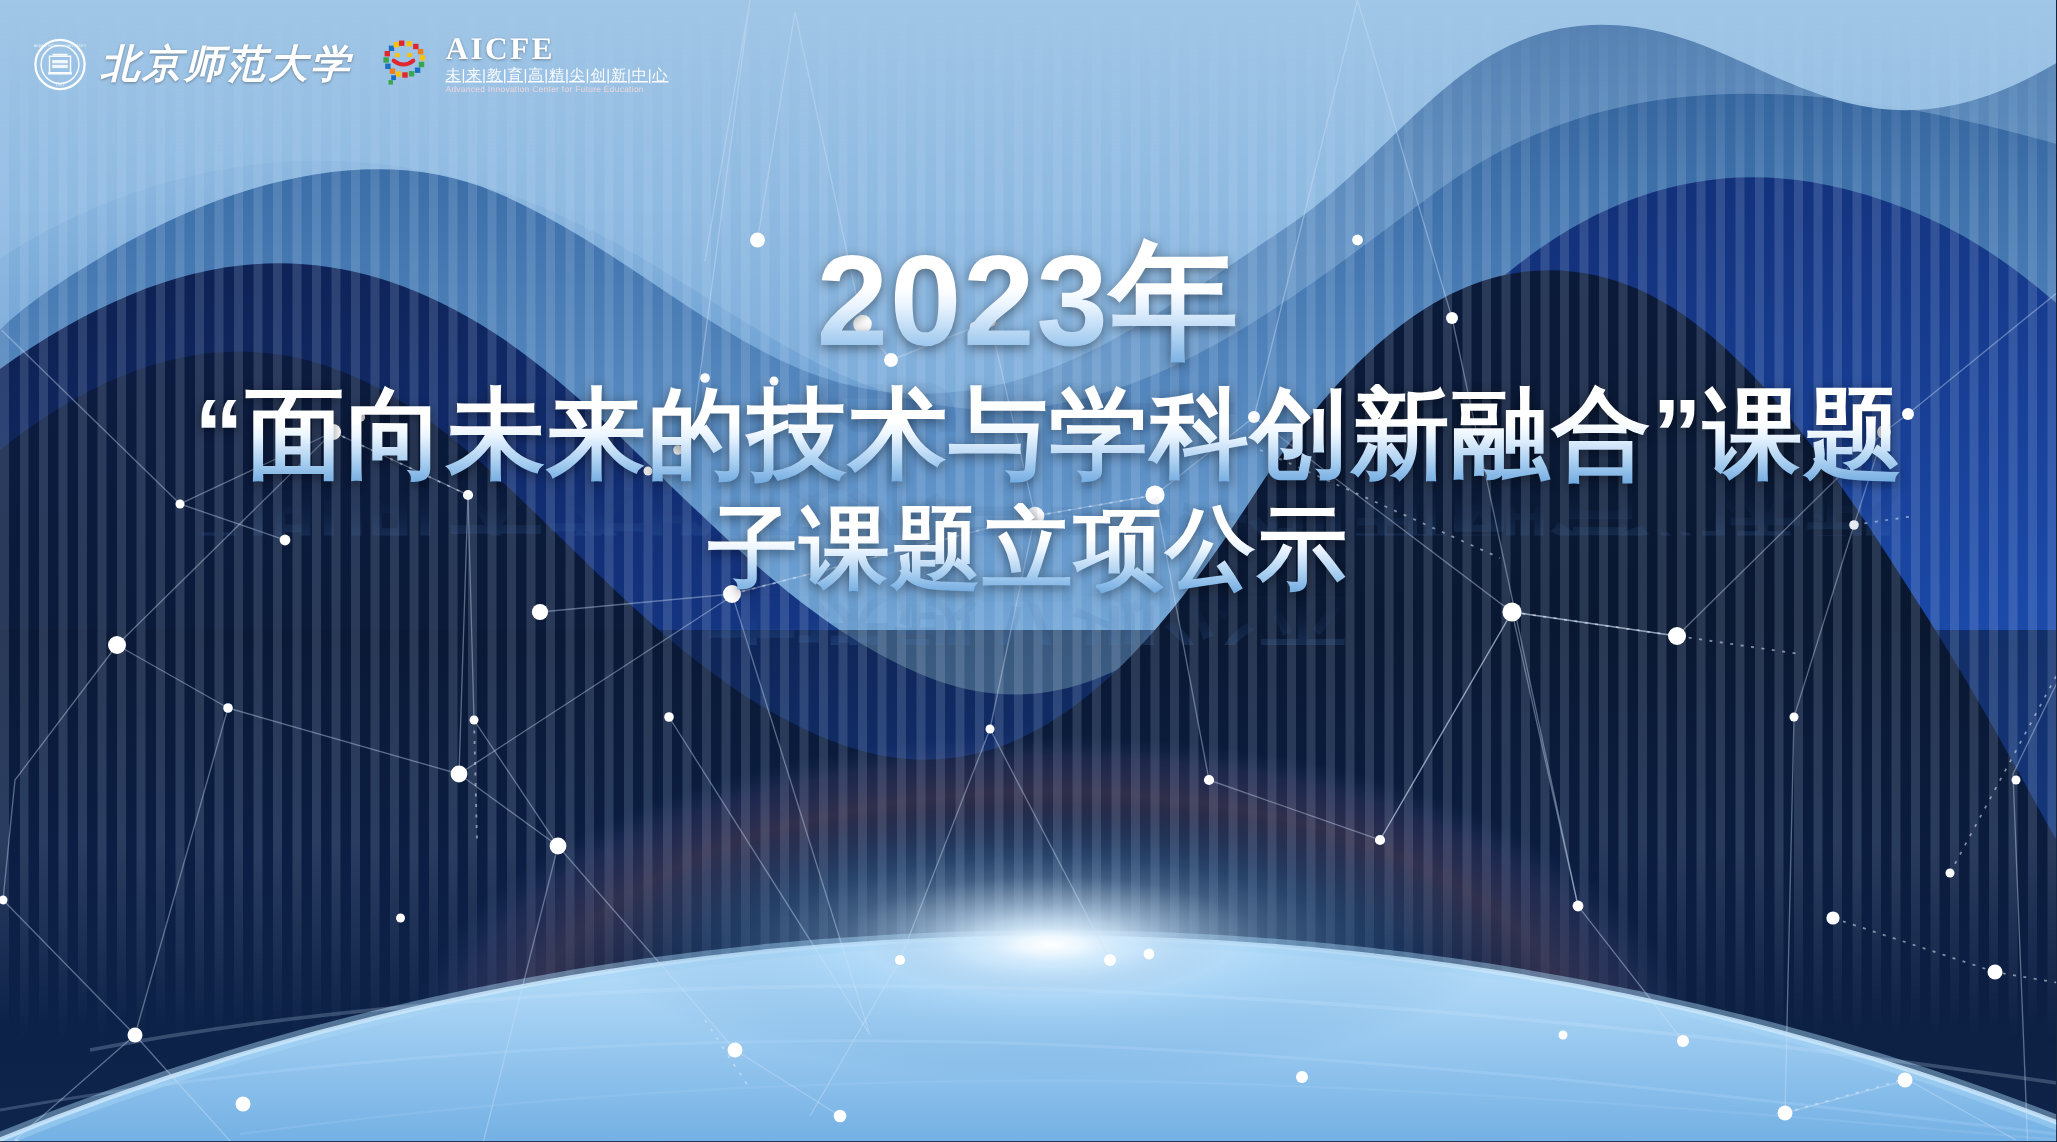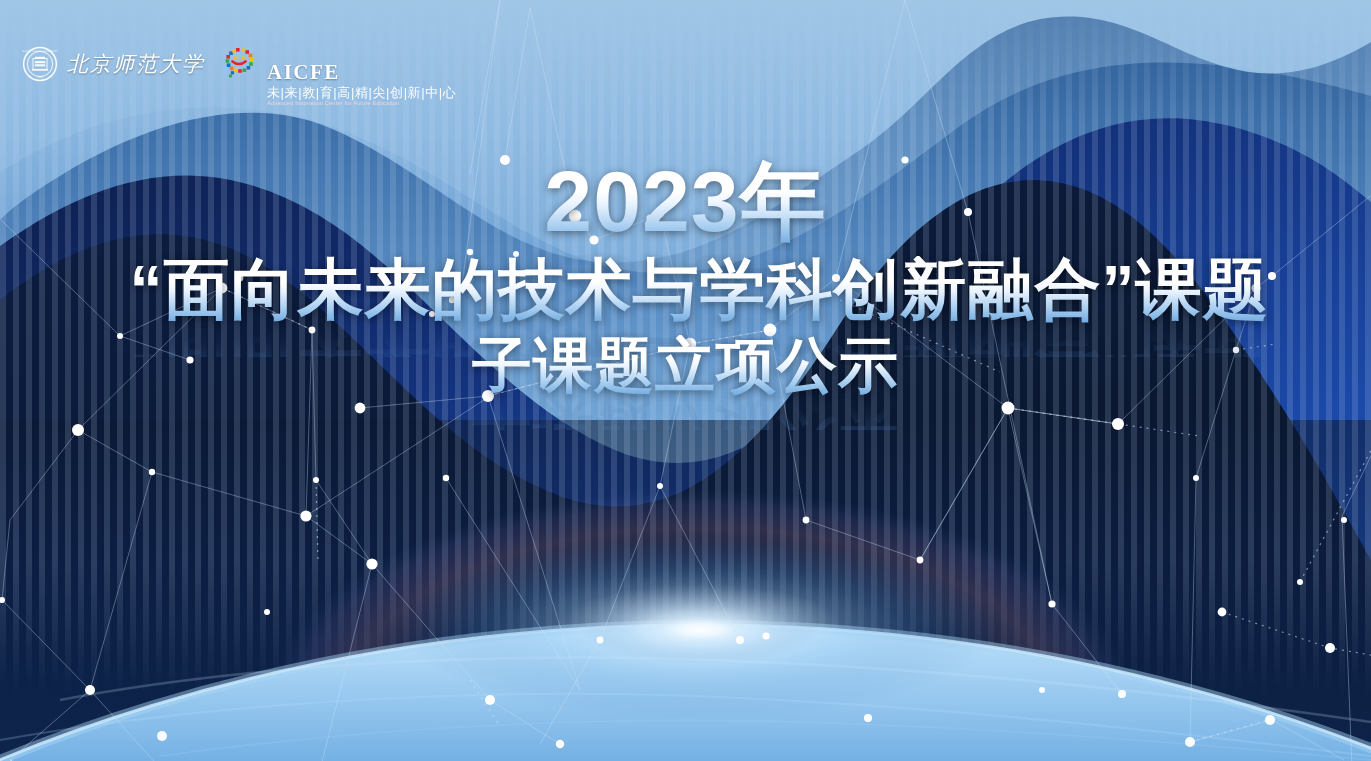--- a/index.html
+++ b/index.html
@@ -45,45 +45,46 @@
     position: absolute;
     left: 22px; top: 22px;
     display: flex;
     align-items: center;
     gap: 14px;
     z-index: 40;
   }
   .bnu { display: flex; align-items: center; gap: 9px; }
   .bnu-name {
     color: #ffffff;
-    font-size: 21px;
+    font-size: 26px;
     letter-spacing: 2px;
     font-family: "DejaVu Serif", "Liberation Serif", serif;
     font-style: italic;
-    font-weight: 400;
+    font-weight: 700;
     text-shadow: 0 1px 2px rgba(0,0,0,.35);
     white-space: nowrap;
   }
   .aicfe { display: flex; align-items: center; gap: 8px; }
-  .aicfe-text { line-height: 1; margin-top: 40px; }
+  .aicfe-text { line-height: 1; }
   .aicfe-main {
     color: #ffffff;
     font-size: 21px;
     font-weight: 700;
     letter-spacing: 1.5px;
     font-family: "Liberation Serif", "DejaVu Serif", serif;
     text-shadow: 0 1px 2px rgba(0,0,0,.35);
   }
   .aicfe-cn {
     color: #ffffff;
-    font-size: 13px;
+    font-size: 10px;
     letter-spacing: .6px;
     margin-top: 3px;
     white-space: nowrap;
     opacity: .97;
+    text-decoration: underline;
   }
   .aicfe-en {
     color: #f2d7da;
     font-size: 5.6px;
     letter-spacing: .2px;
     margin-top: 2px;
     white-space: nowrap;
     opacity: .95;
   }
 

